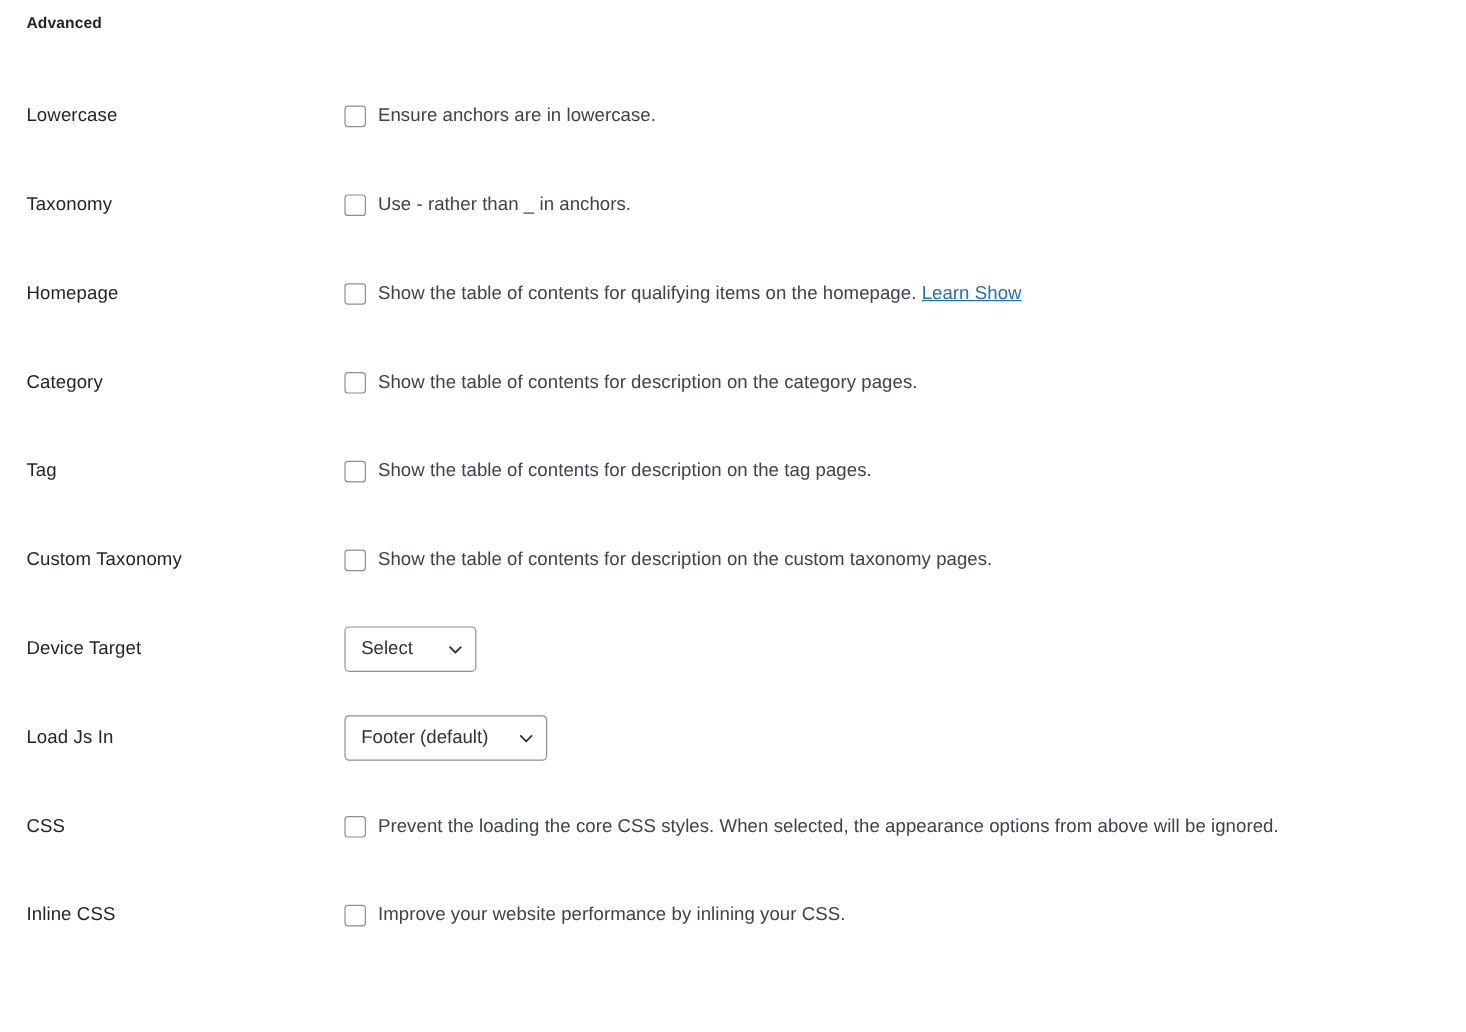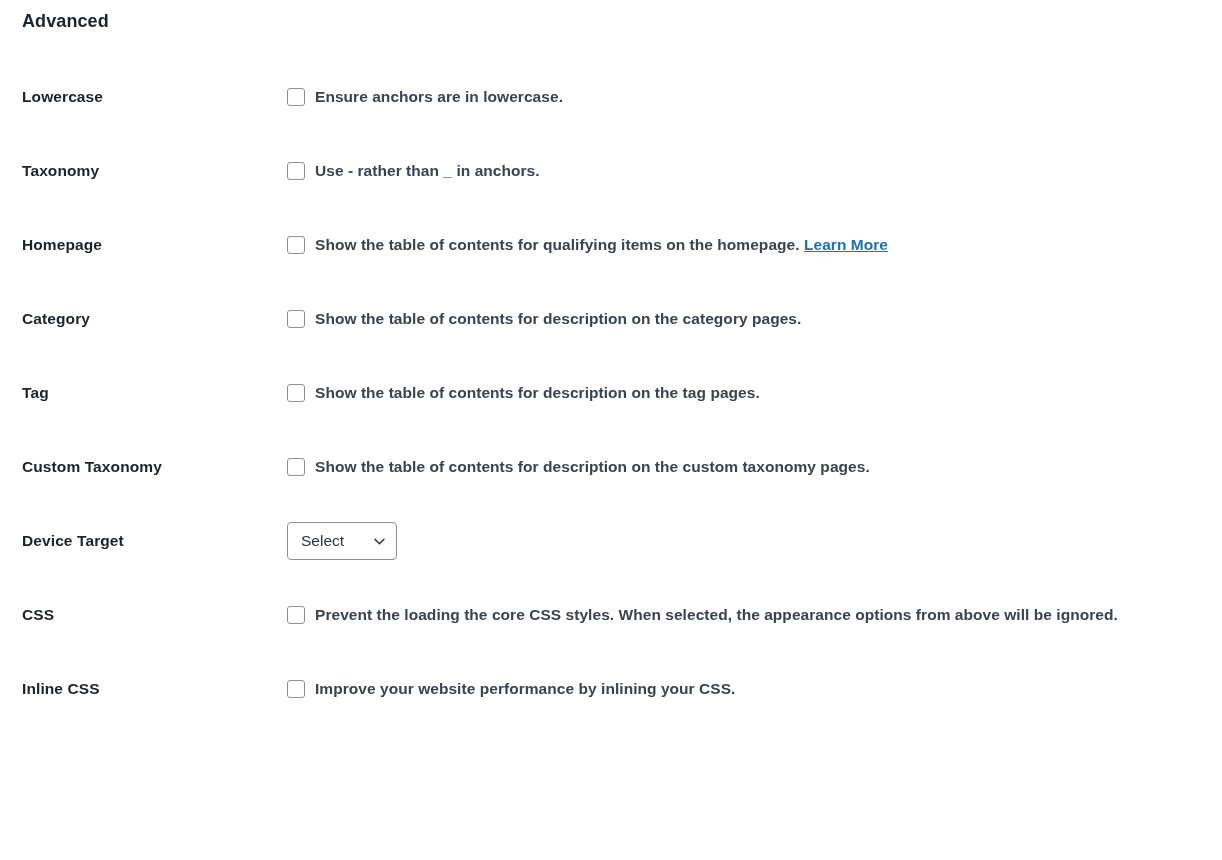--- a/index.html
+++ b/index.html
@@ -19,21 +19,21 @@
     width: 1222px;
     height: 860px;
     position: relative;
     background: #ffffff;
   }
 
   .section-heading {
     position: absolute;
     left: 22px;
     top: 11px;
-    font-size: 18px;
+    font-size: 13px;
     font-weight: bold;
     color: #1d2327;
     letter-spacing: 0.1px;
   }
 
   .settings-table {
     position: absolute;
     left: 0;
     top: 60px;
     width: 1222px;
@@ -42,21 +42,21 @@
 
   .settings-row {
     height: 74px;
   }
 
   .row-label {
     width: 265px;
     padding: 0 0 0 22px;
     vertical-align: middle;
     font-size: 15.5px;
-    font-weight: bold;
+    font-weight: normal;
     color: #1d2327;
     letter-spacing: 0.1px;
     white-space: nowrap;
   }
 
   .row-field {
     vertical-align: middle;
     padding: 0;
     text-align: left;
   }
@@ -80,21 +80,20 @@
     box-shadow: 0 0 0 transparent;
   }
 
   .desc {
     font-size: 15.5px;
     color: #3c434a;
     margin-left: 10px;
     line-height: 1.45;
     letter-spacing: 0.05px;
     white-space: nowrap;
-    font-weight: bold;
   }
 
   .learn-link {
     color: #2271b1;
     text-decoration: underline;
     cursor: pointer;
   }
 
   .select-box {
     display: inline-flex;
@@ -163,21 +162,21 @@
             <span class="desc">Use - rather than _ in anchors.</span>
           </div>
         </td>
       </tr>
 
       <tr class="settings-row">
         <td class="row-label">Homepage</td>
         <td class="row-field">
           <div class="check-wrap">
             <span class="checkbox"></span>
-            <span class="desc"><span>Show the table of contents for qualifying items on the homepage.</span> <a class="learn-link">Learn More</a></span>
+            <span class="desc"><span>Show the table of contents for qualifying items on the homepage.</span> <a class="learn-link">Learn Show</a></span>
           </div>
         </td>
       </tr>
 
       <tr class="settings-row">
         <td class="row-label">Category</td>
         <td class="row-field">
           <div class="check-wrap">
             <span class="checkbox"></span>
             <span class="desc">Show the table of contents for description on the category pages.</span>
@@ -213,20 +212,33 @@
             <span class="select-label">Select</span>
             <span class="chevron">
               <svg width="15" height="15" viewBox="0 0 20 20" fill="none" xmlns="http://www.w3.org/2000/svg">
                 <path d="M4 7 L10 13 L16 7" stroke="#2c3338" stroke-width="2" stroke-linecap="round" stroke-linejoin="round"></path>
               </svg>
             </span>
           </div>
         </td>
       </tr>
 
+      <tr class="settings-row">
+        <td class="row-label">Load Js In</td>
+        <td class="row-field">
+          <div class="select-box select-loadjs">
+            <span class="select-label">Footer (default)</span>
+            <span class="chevron">
+              <svg width="15" height="15" viewBox="0 0 20 20" fill="none" xmlns="http://www.w3.org/2000/svg">
+                <path d="M4 7 L10 13 L16 7" stroke="#2c3338" stroke-width="2" stroke-linecap="round" stroke-linejoin="round"></path>
+              </svg>
+            </span>
+          </div>
+        </td>
+      </tr>
 
       <tr class="settings-row">
         <td class="row-label">CSS</td>
         <td class="row-field">
           <div class="check-wrap">
             <span class="checkbox"></span>
             <span class="desc">Prevent the loading the core CSS styles. When selected, the appearance options from above will be ignored.</span>
           </div>
         </td>
       </tr>

